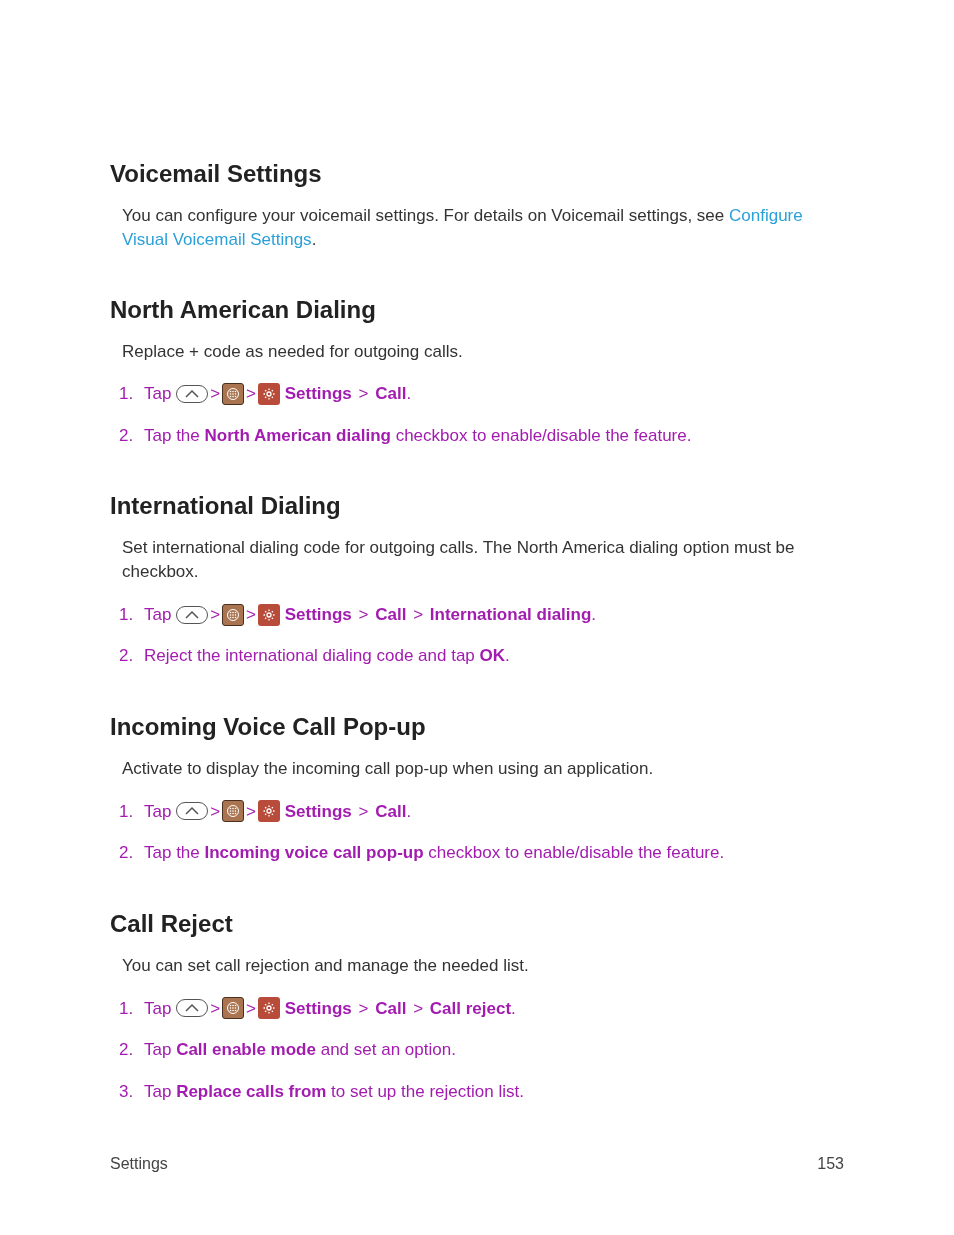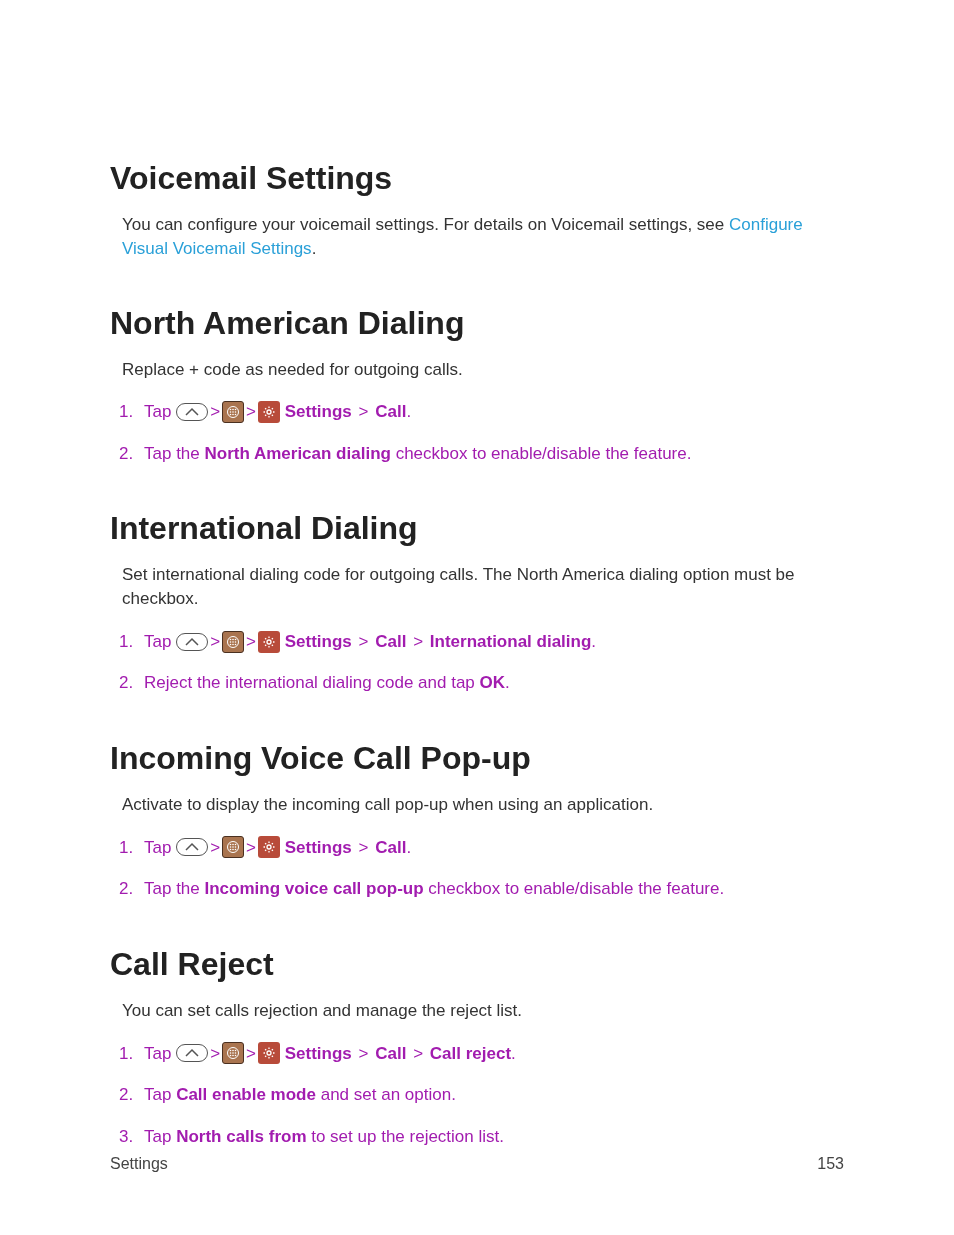--- a/index.html
+++ b/index.html
@@ -12,21 +12,21 @@
   .page {
     width: 954px;
     height: 1235px;
     box-sizing: border-box;
     padding: 160px 110px 60px 110px;
     position: relative;
   }
   h2 {
     font-family: Arial, Helvetica, sans-serif;
     font-weight: 900;
-    font-size: 32px;
+    font-size: 24px;
     color: #222;
     margin: 0 0 16px 0;
     letter-spacing: 0px;
   }
   .para {
     font-size: 17px;
     color: #333;
     line-height: 1.4;
     margin: 0 0 10px 12px;
   }
@@ -217,21 +217,21 @@
           </span><span class="bold"> Settings</span> <span class="sep">&gt;</span> <span class="bold">Call</span><span>.</span>
       </li>
       <li>
         <span>Tap the </span><span class="bold">Incoming voice call pop-up</span><span> checkbox to enable/disable the feature.</span>
       </li>
     </ol>
   </div>
 
   <div class="section">
     <h2>Call Reject</h2>
-    <p class="para">You can set calls rejection and manage the reject list.</p>
+    <p class="para">You can set call rejection and manage the needed list.</p>
     <ol>
       <li>
         <span>Tap </span><span class="icon home-icon">
             <svg width="16" height="10" viewBox="0 0 16 10">
               <path d="M2 8 L8 2 L14 8" fill="none" stroke="#555" stroke-width="1.5"></path>
             </svg>
           </span><span class="sep">&gt;</span><span class="icon apps-icon">
             <svg width="14" height="14" viewBox="0 0 14 14">
               <circle cx="7" cy="7" r="5.5" fill="none" stroke="#fff" stroke-width="1"></circle>
               <circle cx="4.5" cy="4.5" r="0.8" fill="#fff"></circle>
@@ -248,21 +248,21 @@
             <svg width="14" height="14" viewBox="0 0 14 14">
               <circle cx="7" cy="7" r="2" fill="none" stroke="#fff" stroke-width="1.3"></circle>
               <path d="M7 1.5 L7 3 M7 11 L7 12.5 M1.5 7 L3 7 M11 7 L12.5 7 M3.1 3.1 L4.2 4.2 M9.8 9.8 L10.9 10.9 M10.9 3.1 L9.8 4.2 M4.2 9.8 L3.1 10.9" stroke="#fff" stroke-width="1.3"></path>
             </svg>
           </span><span class="bold"> Settings</span> <span class="sep">&gt;</span> <span class="bold">Call</span> <span class="sep">&gt;</span> <span class="bold">Call reject</span><span>.</span>
       </li>
       <li>
         <span>Tap </span><span class="bold">Call enable mode</span><span> and set an option.</span>
       </li>
       <li>
-        <span>Tap </span><span class="bold">North calls from</span><span> to set up the rejection list.</span>
+        <span>Tap </span><span class="bold">Replace calls from</span><span> to set up the rejection list.</span>
       </li>
     </ol>
   </div>
 
   <div class="footer">
     <span>Settings</span>
     <span>153</span>
   </div>
 
 </div>

